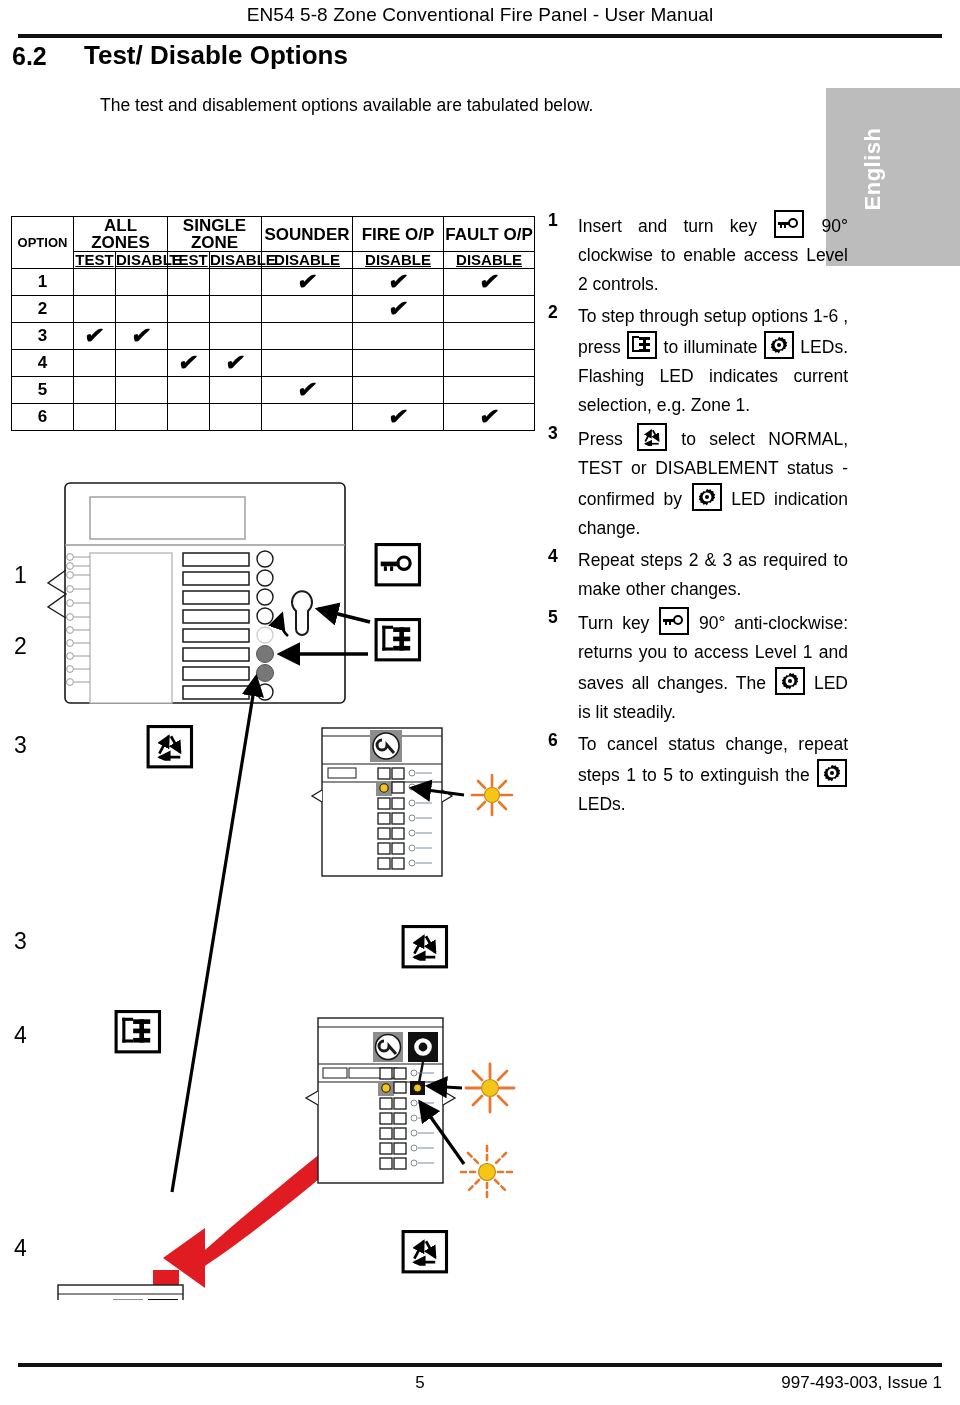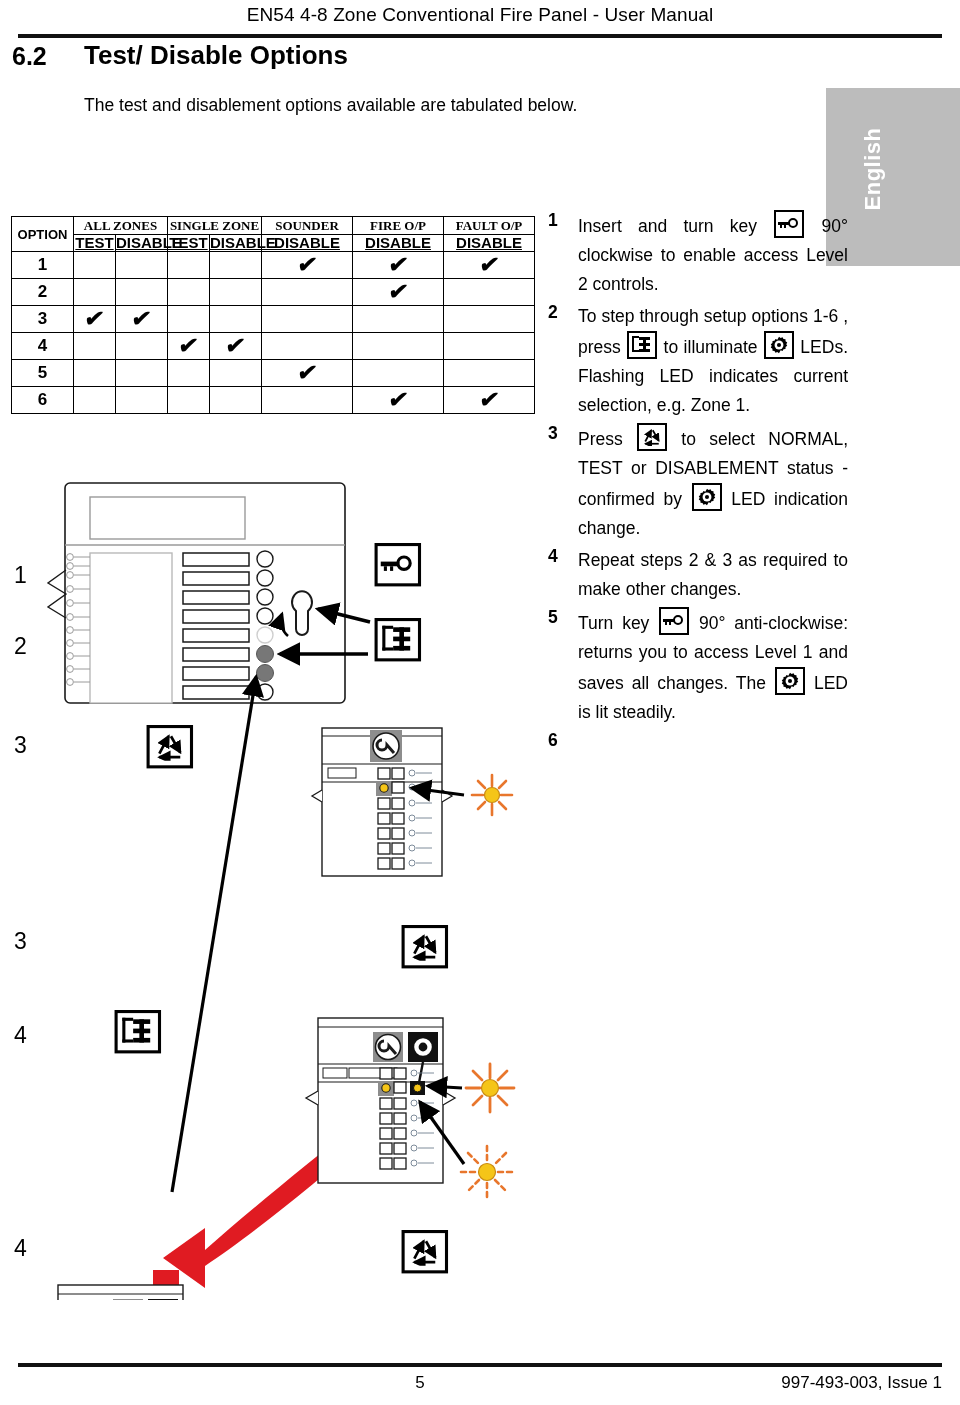--- a/index.html
+++ b/index.html
@@ -30,33 +30,33 @@
     transform:rotate(-90deg);transform-origin:center center;
     color:#fff;font-size:22px;font-weight:bold;letter-spacing:.5px;
     text-align:center;
   }
 
   
   .sec-num{position:absolute;left:12px;top:42px;font-size:25px;font-weight:bold;}
   .sec-title{position:absolute;left:84px;top:40px;font-size:26px;font-weight:bold;}
 
   
-  .intro{position:absolute;left:84px;top:92px;width:700px;font-size:17.5px;line-height:26px;}
+  .intro{position:absolute;left:100px;top:92px;width:700px;font-size:17.5px;line-height:26px;}
   .intro p{margin:0 0 5px 0;}
 
   
   .opt-table{
     position:absolute;left:11px;top:216px;width:523px;
     border-collapse:collapse;table-layout:fixed;
   }
   .opt-table td,.opt-table th{
     border:1.6px solid #000;padding:0;text-align:center;vertical-align:middle;
     font-weight:bold;
   }
-  .opt-table .grp{font-size:13px;height:17px;line-height:17px;font-family:Liberation Serif, serif;}
+  .opt-table .grp{font-size:17px;height:17px;line-height:17px;}
   .opt-table .sub{font-size:15px;height:16px;line-height:16px;text-decoration:underline;}
   .opt-table .optlbl{font-size:13px;}
   .opt-table .rowlbl{font-size:17px;font-weight:bold;}
   .opt-table tbody td{height:26px;}
   .tick{display:inline-block;font-size:22px;line-height:22px;
         transform:skewX(-9deg) scaleX(1.05);font-weight:bold;}
   .blank-cell{}
   col.c-opt{width:62px;}
   col.c-n{width:42px;}
   col.c-d{width:52px;}
@@ -108,21 +108,21 @@
     border-top:3px solid #111;border-bottom:1px solid #111;
   }
   .foot-page{position:absolute;left:0;top:1373px;width:840px;text-align:center;font-size:17px;}
   .foot-ref{position:absolute;right:18px;top:1373px;font-size:17px;}
 </style>
 </head>
 <body>
 
 <div class="page">
 
-  <div class="doc-header">EN54 4-8 Zone Conventional Fire Panel - User Manual</div>
+  <div class="doc-header">EN54 5-8 Zone Conventional Fire Panel - User Manual</div>
   <div class="header-rule"></div>
 
   <div class="lang-tab">
     <span>English</span>
   </div>
 
   <div class="sec-num">6.2</div>
   <div class="sec-title">Test/ Disable Options</div>
 
   <div class="intro">
@@ -278,20 +278,25 @@
               <span class="tooth2"></span>
               <span class="ring"></span>
             </span></span><span> 90° anti-clockwise: returns you to access Level 1 and saves all changes. The </span><span class="ibox "><svg class="g-gear" viewBox="0 0 24 24">
               <path fill="#000" d="M12 1.6l2.1 1.5 2.4-.8 1.2 2.2 2.5.3.1 2.5 2.1 1.4-1.2 2.2 1.2 2.2-2.1 1.4-.1 2.5-2.5.3-1.2 2.2-2.4-.8L12 22.4l-2.1-1.5-2.4.8-1.2-2.2-2.5-.3-.1-2.5L1.6 15.3 2.8 13.1 1.6 10.9l2.1-1.4.1-2.5 2.5-.3 1.2-2.2 2.4.8z"></path>
               <circle cx="12" cy="12" r="5.6" fill="#fff"></circle>
               <circle cx="12" cy="12" r="2.6" fill="#000"></circle>
             </svg></span><span> LED is lit steadily.</span></div>
       </div>
       <div class="step">
         <span class="num">6</span>
+        <div class="body just"><span>To cancel status change, repeat steps 1 to 5 to extinguish the </span><span class="ibox "><svg class="g-gear" viewBox="0 0 24 24">
+              <path fill="#000" d="M12 1.6l2.1 1.5 2.4-.8 1.2 2.2 2.5.3.1 2.5 2.1 1.4-1.2 2.2 1.2 2.2-2.1 1.4-.1 2.5-2.5.3-1.2 2.2-2.4-.8L12 22.4l-2.1-1.5-2.4.8-1.2-2.2-2.5-.3-.1-2.5L1.6 15.3 2.8 13.1 1.6 10.9l2.1-1.4.1-2.5 2.5-.3 1.2-2.2 2.4.8z"></path>
+              <circle cx="12" cy="12" r="5.6" fill="#fff"></circle>
+              <circle cx="12" cy="12" r="2.6" fill="#000"></circle>
+            </svg></span><span> LEDs.</span></div>
       </div>
     </div>
 
   <div class="diagram">
     <svg width="545" height="830" viewBox="0 0 545 830">
       <defs>
         <marker id="ah" markerWidth="7" markerHeight="7" refX="6" refY="3.5" orient="auto">
           <polygon points="0,0 7,3.5 0,7" fill="#000"></polygon>
         </marker>
       </defs>

